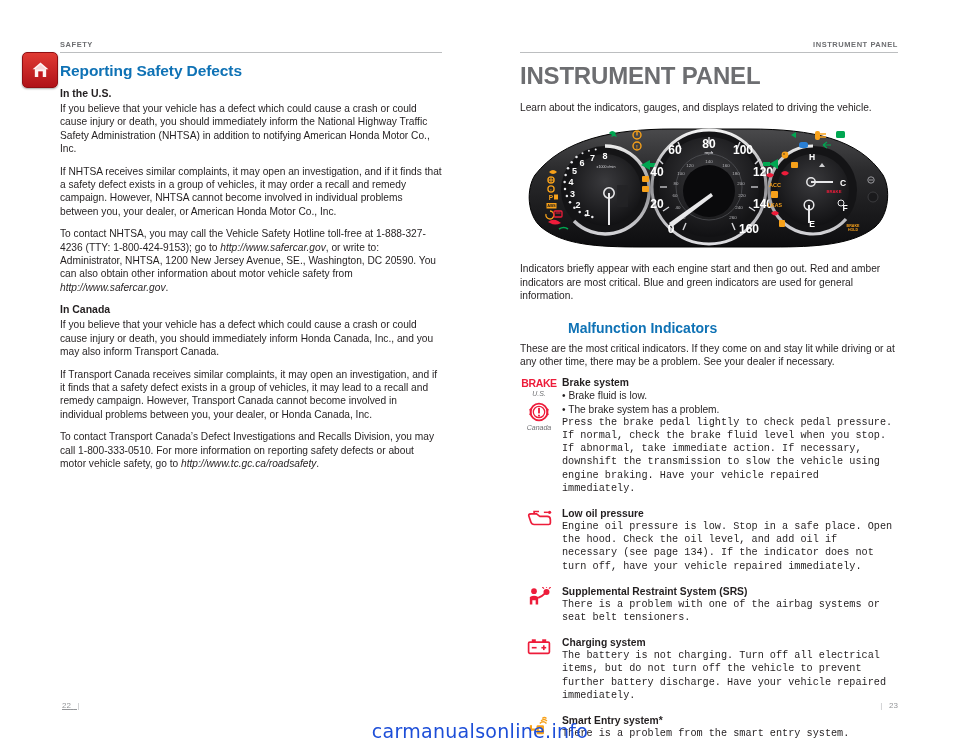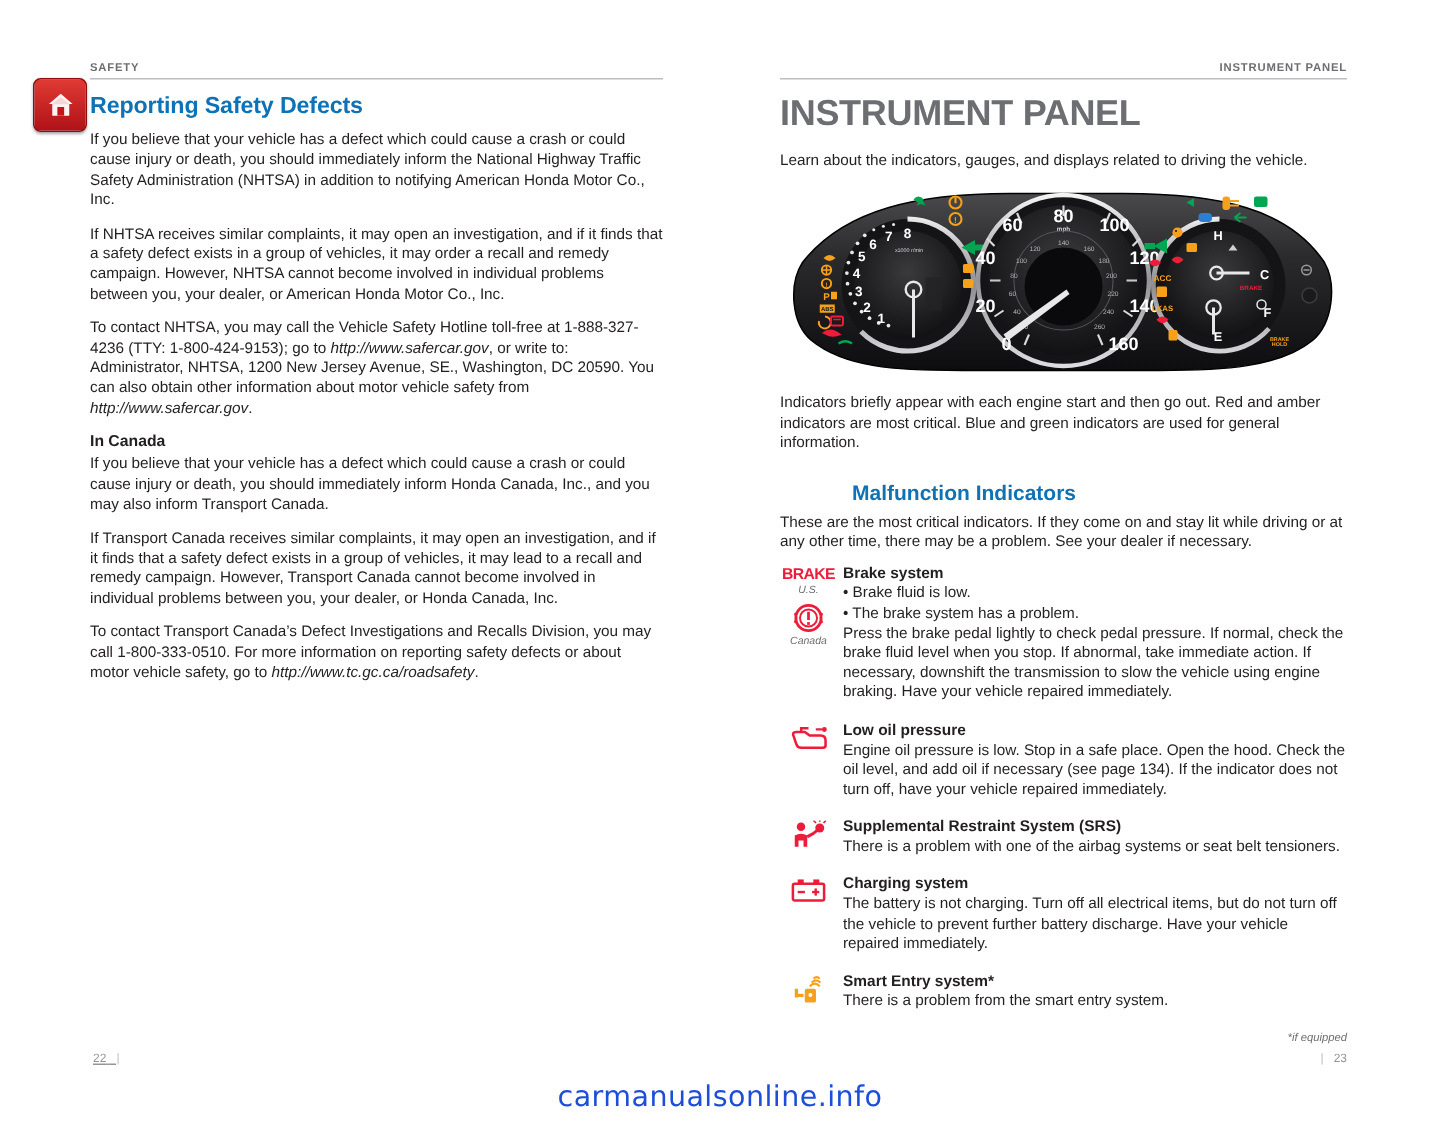--- a/index.html
+++ b/index.html
@@ -68,21 +68,21 @@
   
   .ind-list{margin-top:9px;}
   .ind-row{display:flex;margin-bottom:13px;}
   .ind-ico{
     width:38px;min-width:38px;
     display:flex;flex-direction:column;align-items:center;
     padding-top:1px;
   }
   .ind-body{flex:1;padding-left:4px;}
   .ind-title{font-size:10.3px;font-weight:bold;margin:0 0 1px 0;color:#231f20;}
-  .ind-text{font-size:10.2px;line-height:13.2px;margin:0;color:#231f20;}
+  .ind-text{font-size:10.2px;line-height:13.2px;margin:0;color:#231f20;font-family:Liberation Mono, monospace;}
   .ind-bullet{font-size:10.2px;line-height:13.2px;margin:0;color:#231f20;}
   .ico-caption{font-size:7px;font-style:italic;color:#6d6e71;margin-top:0px;line-height:9px;}
   .brake-word{
     font-size:10.5px;font-weight:bold;color:#ed1c3a;letter-spacing:-0.4px;
     line-height:11px;
   }
 
   
   .footnote{
     font-size:7.5px;font-style:italic;color:#6d6e71;text-align:right;
@@ -115,20 +115,21 @@
     </svg>
   </div>
 
   <div class="col-left">
 
     <div class="runhead">SAFETY</div>
     <div class="rule"></div>
 
     <h1 class="sec">Reporting Safety Defects</h1>
 
+    <h3 class="sub">In the U.S.</h3>
     <p class="body">If you believe that your vehicle has a defect which could cause a crash or could cause injury or death, you should immediately inform the National Highway Traffic Safety Administration (NHTSA) in addition to notifying American Honda Motor Co., Inc.</p>
     <p class="body">If NHTSA receives similar complaints, it may open an investigation, and if it finds that a safety defect exists in a group of vehicles, it may order a recall and remedy campaign. However, NHTSA cannot become involved in individual problems between you, your dealer, or American Honda Motor Co., Inc.</p>
     <p class="body"><span>To contact NHTSA, you may call the Vehicle Safety Hotline toll-free at 1-888-327-4236 (TTY: 1-800-424-9153); go to </span><span class="ital">http://www.safercar.gov</span><span>, or write to: Administrator, NHTSA, 1200 New Jersey Avenue, SE., Washington, DC 20590. You can also obtain other information about motor vehicle safety from </span><span class="ital">http://www.safercar.gov</span><span>.</span></p>
 
     <h3 class="sub">In Canada</h3>
     <p class="body">If you believe that your vehicle has a defect which could cause a crash or could cause injury or death, you should immediately inform Honda Canada, Inc., and you may also inform Transport Canada.</p>
     <p class="body">If Transport Canada receives similar complaints, it may open an investigation, and if it finds that a safety defect exists in a group of vehicles, it may lead to a recall and remedy campaign. However, Transport Canada cannot become involved in individual problems between you, your dealer, or Honda Canada, Inc.</p>
     <p class="body"><span>To contact Transport Canada’s Defect Investigations and Recalls Division, you may call 1-800-333-0510. For more information on reporting safety defects or about motor vehicle safety, go to </span><span class="ital">http://www.tc.gc.ca/roadsafety</span><span>.</span></p>
   </div>
 

